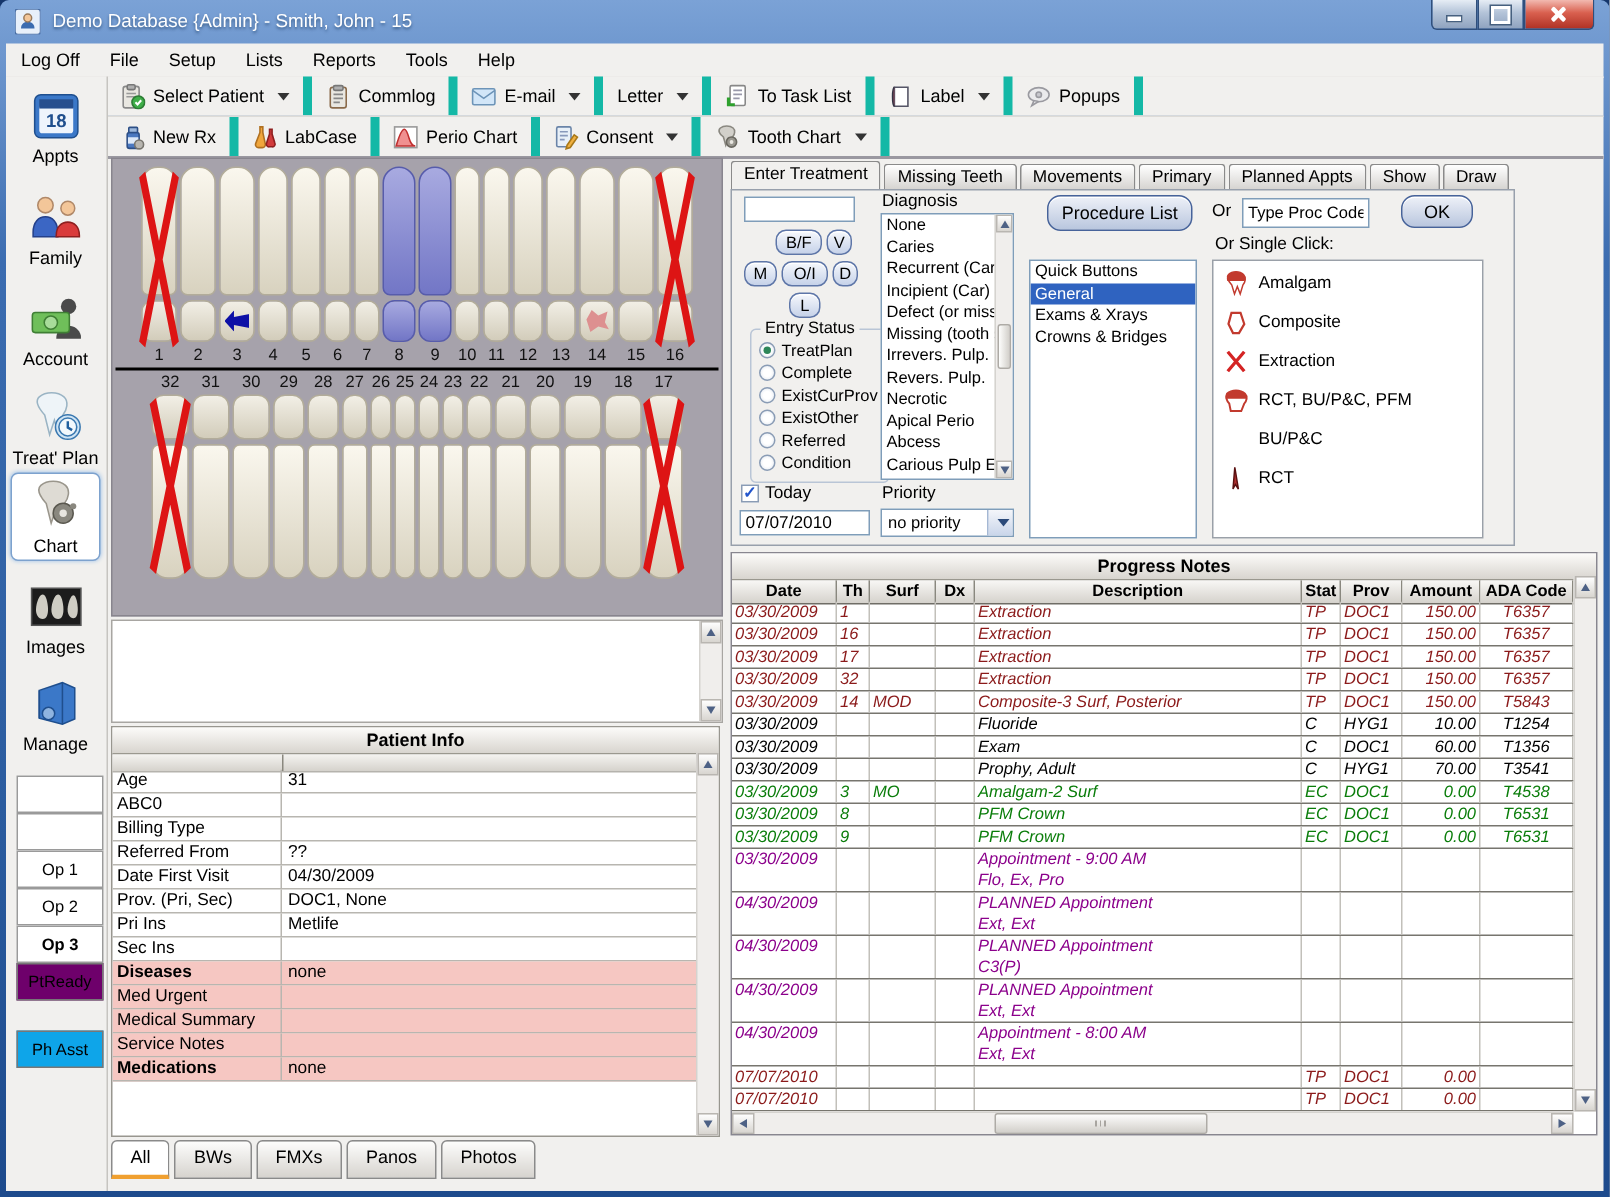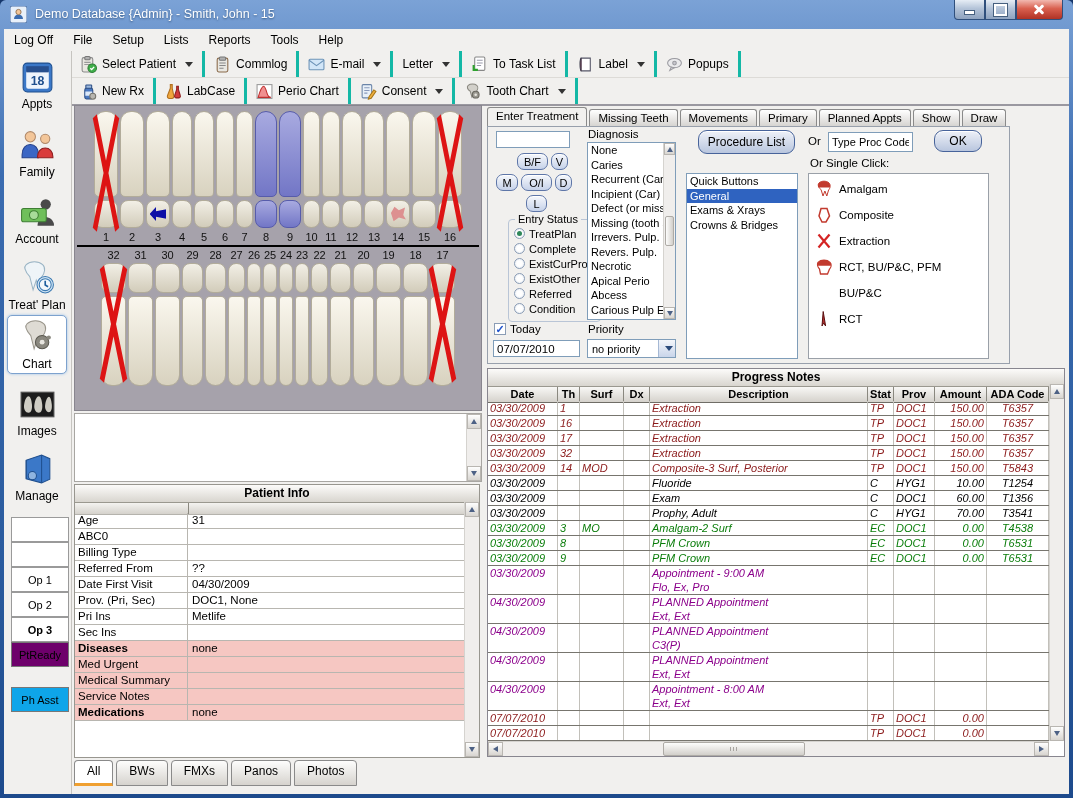--- a/index.html
+++ b/index.html
@@ -17,21 +17,21 @@
   .glyph-min{width:9px;height:3px;background:#fff;border:1px solid #46607f;margin-top:6px;}
   .glyph-max{width:9px;height:8px;border:2px solid #fff;outline:1px solid #46607f;background:transparent;}
   .glyph-x1,.glyph-x2{position:absolute;width:12px;height:3px;background:#fff;left:16px;top:8px;border-radius:1px;}
   .glyph-x1{transform:rotate(45deg);} .glyph-x2{transform:rotate(-45deg);}
   
   .menubar{position:absolute;left:4px;top:29px;right:4px;height:22px;background:#f1f0ee;display:flex;align-items:center;border-bottom:1px solid #e0deda;}
   .menu-item{padding:3px 10px;color:#000;}
   .toolbar{position:absolute;left:71px;right:4px;height:26px;background:#f1f0ee;display:flex;align-items:stretch;}
   .toolbar.tb1{top:51px;}
   .toolbar.tb2{top:77px;border-top:1px solid #dddbd7;border-bottom:2px solid #9a98a0;}
-  .tb-btn{display:flex;align-items:center;gap:5px;padding:0 9px;border-right:3px solid #14b8a6;color:#000;}
+  .tb-btn{display:flex;align-items:center;gap:5px;padding:0 9px;border-right:6px solid #14b8a6;color:#000;}
   .tb-btn .ticon{width:17px;height:17px;flex:0 0 auto;}
   .tb-btn .ticon svg{width:100%;height:100%;}
   .dd-arrow{width:0;height:0;border-left:4px solid transparent;border-right:4px solid transparent;border-top:5px solid #333;margin-left:4px;}
   
   .sidebar{position:absolute;left:4px;top:51px;width:67px;bottom:4px;background:#f1f0ee;border-right:1px solid #c6c4c0;}
   .mod-btn{width:58px;margin:0 auto;padding:3px 0 2px;display:flex;flex-direction:column;align-items:center;gap:1px;border:1px solid transparent;border-radius:5px;}
   .mod-btn.sel{background:#fff;border-color:#7da2ce;box-shadow:0 0 3px #9cc0e8;}
   .mod-btn .micon{width:37px;height:37px;}
   .mod-btn .micon svg{width:100%;height:100%;}
   .mod-label{font-size:12px;color:#000;}
@@ -720,21 +720,21 @@
   <div class="et-box">
     <input class="sunken abs" style="left: 8px; top: 4px; width: 74px; height: 17px;" value="">
     <div id="surf-btns">
         <div class="surf-btn" style="left: 29px; top: 26px; width: 31px;">B/F</div>
         <div class="surf-btn" style="left: 63px; top: 26px; width: 17px;">V</div>
         <div class="surf-btn" style="left: 8px; top: 47px; width: 22px;">M</div>
         <div class="surf-btn" style="left: 33px; top: 47px; width: 31px;">O/I</div>
         <div class="surf-btn" style="left: 67px; top: 47px; width: 17px;">D</div>
         <div class="surf-btn" style="left: 38px; top: 68px; width: 21px;">L</div>
       </div>
-    <div class="fieldset" style="left:20px;top:92px;width:91px;height:101px;">
+    <div class="fieldset" style="left:12px;top:92px;width:91px;height:101px;">
       <span class="legend">Entry Status</span>
       <div id="entry-status-radios" style="padding-top:6px;">
           <div class="radio-row">
             <span class="radio sel"></span>
             <span>TreatPlan</span>
           </div>
           <div class="radio-row">
             <span class="radio"></span>
             <span>Complete</span>
           </div>

